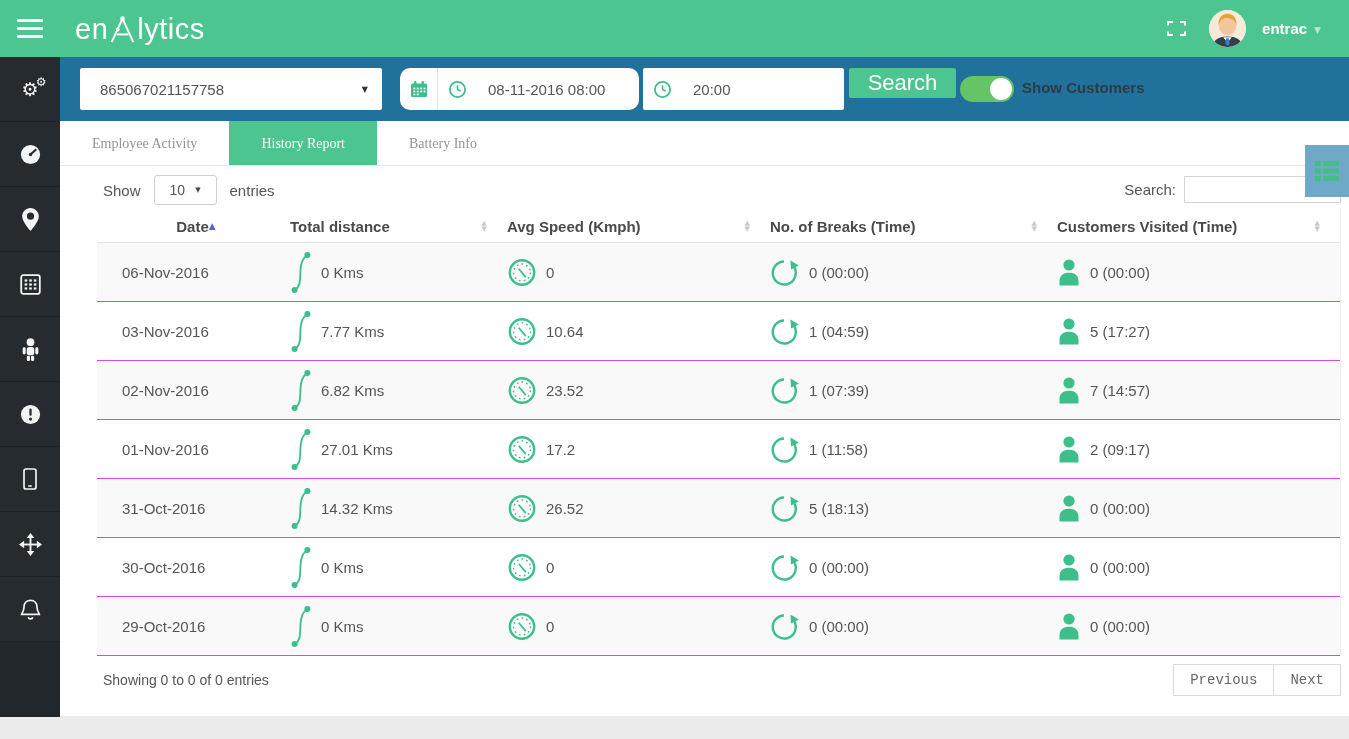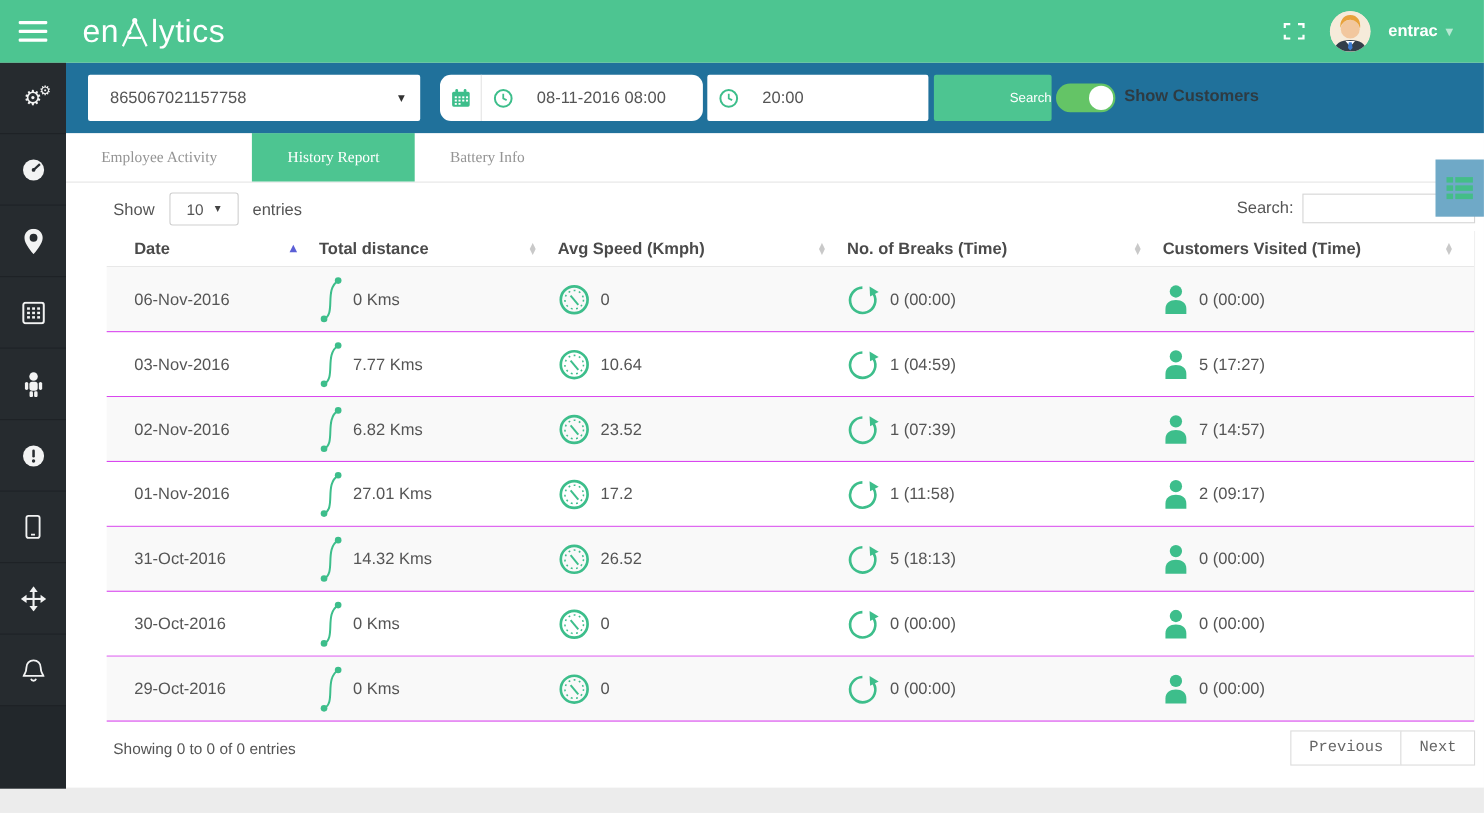--- a/index.html
+++ b/index.html
@@ -26,21 +26,21 @@
 
   
   .filterbar { position:absolute; left:60px; top:57px; width:1289px; height:64px; background:#20719B; z-index:8; }
   .f-select { position:absolute; left:20px; top:11px; width:302px; height:42px; background:#fff; border-radius:2px; display:flex; align-items:center; padding:0 14px 0 20px; font-size:15px; color:#555; cursor:pointer; }
   .f-select .sel-caret { margin-left:auto; font-size:8px; color:#333; font-family:"DejaVu Sans",sans-serif; }
   .dt-group { position:absolute; left:340px; top:11px; width:239px; height:42px; background:#fff; border-radius:10px; display:flex; align-items:stretch; }
   .icon-cell { width:38px; display:flex; align-items:center; justify-content:center; }
   .icon-cell.br { border-right:1px solid #E4E4E4; }
   .dt-text { display:flex; align-items:center; padding-left:12px; font-size:15px; color:#555; }
   .time-group { position:absolute; left:583px; top:11px; width:201px; height:42px; background:#fff; border-radius:2px; display:flex; align-items:stretch; }
-  .search-btn { position:absolute; left:789px; top:11px; width:107px; height:42px; background:#4DC591; border:none; border-radius:2px; color:#fff; font-size:12px; font-family:"Liberation Sans",sans-serif; cursor:pointer;text-align:right; }
+  .search-btn { position:absolute; left:789px; top:11px; width:107px; height:30px; background:#4DC591; border:none; border-radius:2px; color:#fff; font-size:22px; font-family:"Liberation Sans",sans-serif; cursor:pointer; }
   .toggle { position:absolute; left:900px; top:19px; width:54px; height:26px; background:#64C466; border-radius:13px; cursor:pointer; }
   .toggle .knob { position:absolute; right:2px; top:2px; width:22px; height:22px; background:#fff; border-radius:50%; }
   .toggle-label { position:absolute; left:962px; top:22px; font-size:15px; font-weight:700; color:#2E3B42; }
 
   
   .tabs { position:absolute; left:60px; top:121px; width:1289px; height:45px; background:#fff; border-bottom:1px solid #E7E7E7; display:flex; z-index:7; }
   .tab { padding:0 32px; line-height:45px; font-size:14px; color:#949494; cursor:pointer;font-family:Liberation Serif, serif; }
   .tab.active { background:#4DC591; color:#fff; }
 
   
@@ -54,21 +54,21 @@
 
   
   .float-btn { position:absolute; left:1305px; top:145px; width:44px; height:52px; background:#6FA9C7; z-index:20; display:flex; align-items:center; justify-content:center; cursor:pointer; }
   .float-btn svg { display:block; }
 
   
   .table-wrap { margin-right:8px; border-right:1px solid #F0F0F0; }
   .thead, .tr { display:grid; grid-template-columns:193px 217px 263px 287px auto; }
   .thead { height:33px; border-bottom:1px solid #E3E3E3; }
   .th { display:flex; align-items:center; justify-content:space-between; padding-right:20px; font-size:15px; font-weight:700; color:#4A4A4A; cursor:pointer; }
-  .th:first-child { padding-left:25px; }
+  .th:first-child { padding-left:25px;justify-content:center; }
   .sort { display:flex; flex-direction:column; line-height:6px; font-size:7px; color:#C9C9C9; font-family:"DejaVu Sans",sans-serif; }
   .sort .asc-active { color:#5B5FD6; font-size:9px; line-height:9px; }
   .tr { height:59px; align-items:center; border-bottom:1px solid #d946ef; }
   .tr.stripe { background:#F9F9F9; }
   .td { display:flex; align-items:center; gap:9px; font-size:15px; color:#555; }
   .td.td-date { padding-left:25px; }
   .cell-icon { display:flex; align-items:center; }
 
   
   .tfoot { position:relative; height:60px; }

